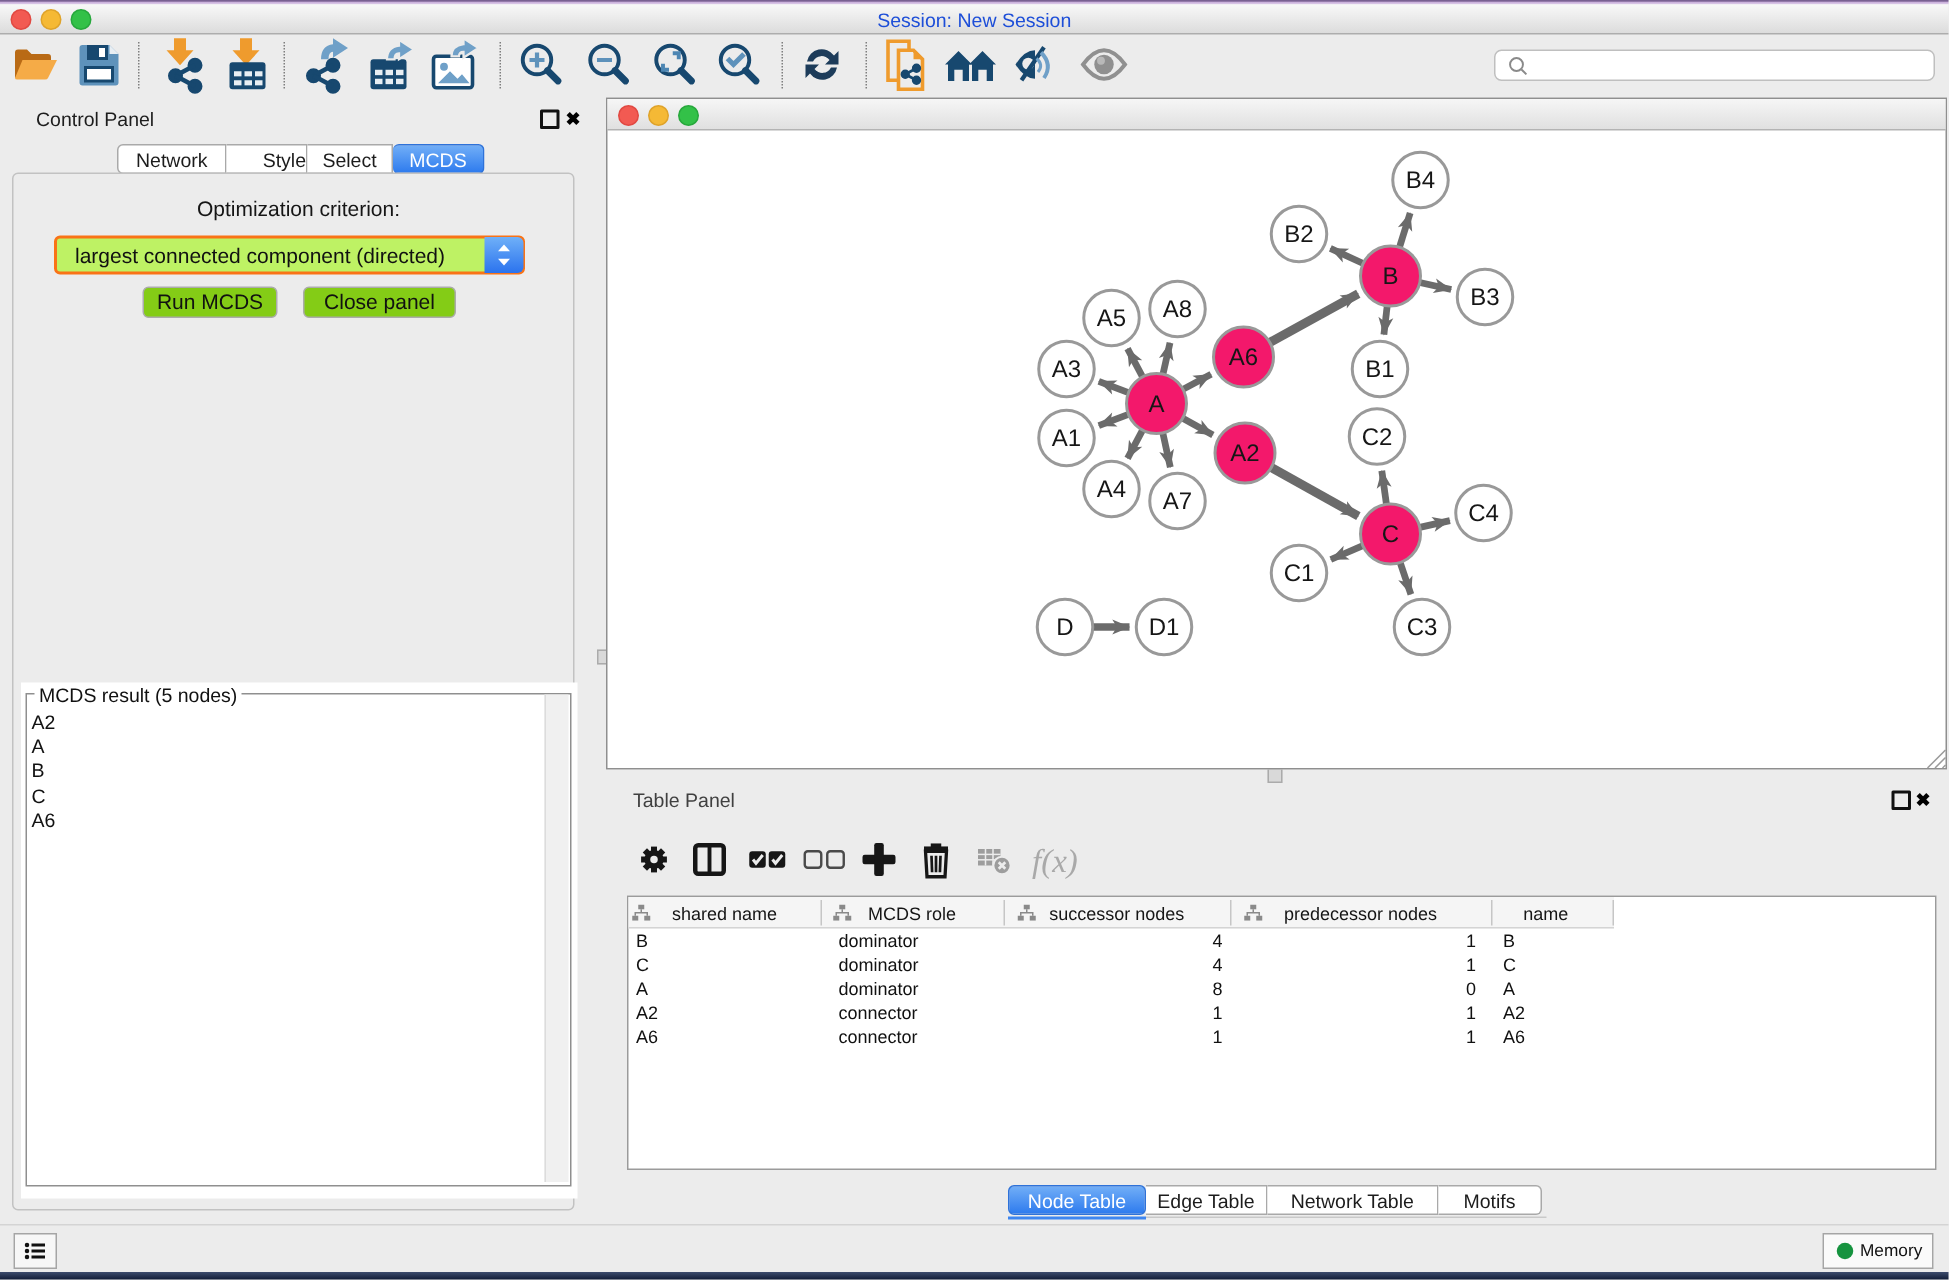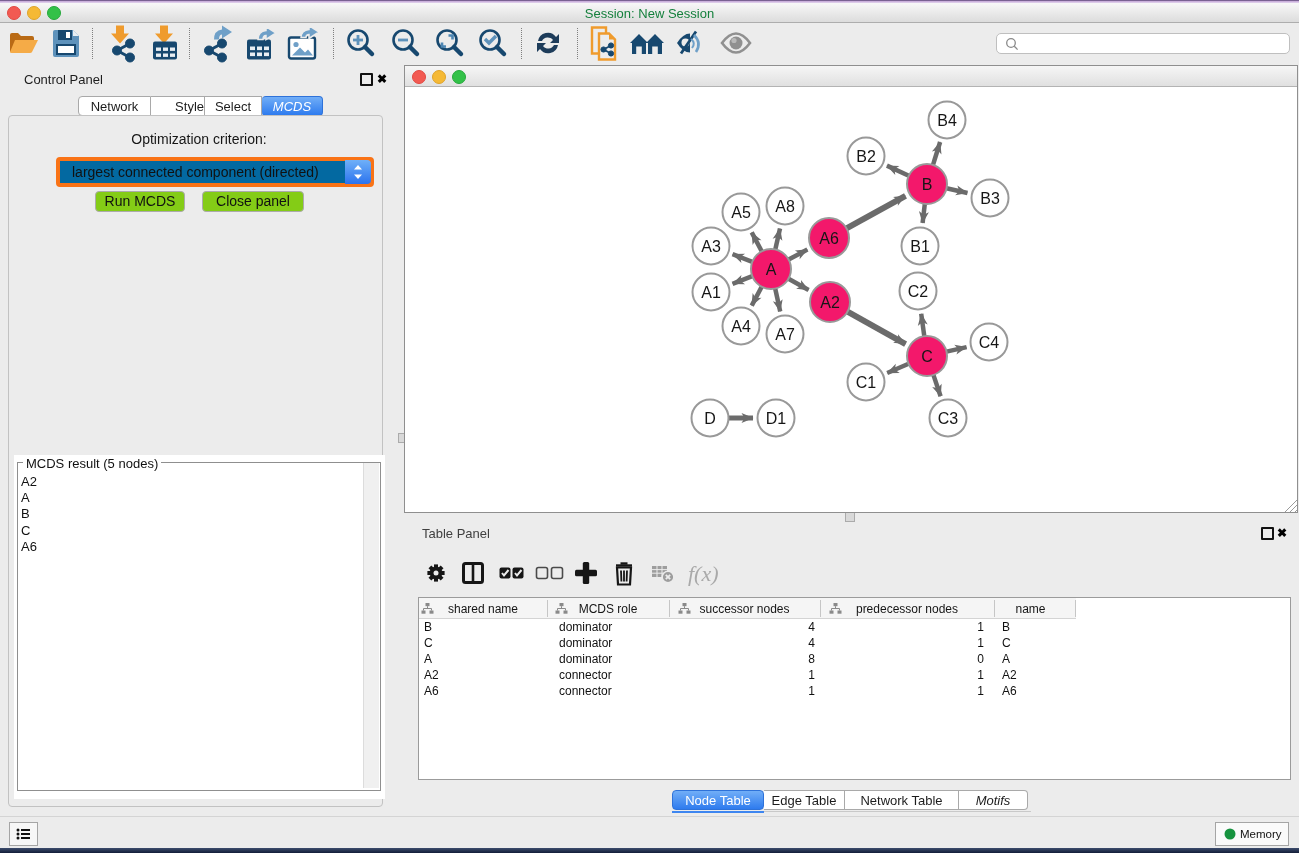--- a/index.html
+++ b/index.html
@@ -5,40 +5,40 @@
 html,body{margin:0;padding:0;}
 body{width:1299px;height:853px;position:relative;overflow:hidden;-webkit-font-smoothing:antialiased;
   font-family:"Liberation Sans",sans-serif;background:#ececec;}
 .abs{position:absolute;}
 
 #purpletop{left:0;top:0;width:1299px;height:3px;
   background:linear-gradient(#796192 0%,#796192 33%,#c7abd9 34%,#cfb7df 70%,#ece2f4 100%);}
 #titlebar{left:0;top:3px;width:1299px;height:19px;
   background:linear-gradient(#f8f8f8,#dcdcdc);border-bottom:1px solid #adadad;}
 .tl{border-radius:50%;width:12px;height:12px;top:3px;}
-#maintitle{left:0;top:6px;width:1299px;text-align:center;font-size:13px;color:#15803d;}
+#maintitle{left:0;top:6px;width:1299px;text-align:center;font-size:13px;color:#1d4ed8;}
 
 #toolbar{left:0;top:23px;width:1299px;height:41px;}
 .tsep{top:5px;height:31px;width:0;border-left:1px dotted #7e7e7e;}
 #searchbox{left:996px;top:33px;width:292px;height:19px;background:#fff;
   border:1px solid #bfbfbf;border-radius:5px;}
 
 #cp-title{left:24px;top:72px;font-size:13px;color:#1d1d1d;}
 .wicon-sq{width:9px;height:9px;border:2px solid #111;border-radius:1px;}
 .wicon-x{font-size:12px;font-weight:bold;color:#000;line-height:12px;}
 .tabrow{height:20px;display:flex;}
 .tab{border:1px solid #a9a9a9;border-left:none;background:#fff;font-size:13px;
   color:#1c1c1c;text-align:center;line-height:20px;}
 .tab.first{border-left:1px solid #a9a9a9;border-radius:4px 0 0 4px;}
-.tab.last{border-radius:0 4px 4px 0;font-style:italic;}
+.tab.last{border-radius:0 4px 4px 0;}
 .tab.sel{background:linear-gradient(#71aef7,#2e7bee);color:#fff;border-color:#2e72d9;border-radius:4px;}
 #cp-border{left:8px;top:115px;width:373px;height:690px;border:1px solid #c2c2c2;border-radius:4px;}
 #optlabel{left:8px;top:131px;width:382px;text-align:center;font-size:14px;color:#161616;}
-#dropdown{left:56px;top:157px;width:310px;height:22px;background:#0369a1;
-  border:4px solid #f97316;border-radius:4px;font-size:14px;color:#111;line-height:22px;}
+#dropdown{left:36px;top:157px;width:310px;height:22px;background:#bef264;
+  border:2px solid #f97316;border-radius:4px;font-size:14px;color:#111;line-height:22px;}
 #dropcap{right:-1px;top:-1px;width:26px;height:24px;border-radius:0 4px 4px 0;
   background:linear-gradient(#6fb0f8,#2b73ee);}
 .btn{height:19px;background:#84cc16;border:1px solid #ababab;border-radius:4px;
   font-size:14px;color:#111;text-align:center;line-height:19px;}
 #resultwhite{left:14px;top:455px;width:371px;height:344px;background:#fff;}
 #fieldset{left:17px;top:462px;width:362px;height:327px;border:1px solid #8f8f8f;background:#fff;}
 #legend{left:23px;top:456px;background:#fff;padding:0 3px;font-size:13px;color:#111;}
 #scrolltrack{left:363px;top:463px;width:15px;height:325px;background:#f0f0f0;border-left:1px solid #dcdcdc;}
 #mcdslist{left:21px;top:474px;font-size:13px;color:#111;line-height:16.2px;}
 

